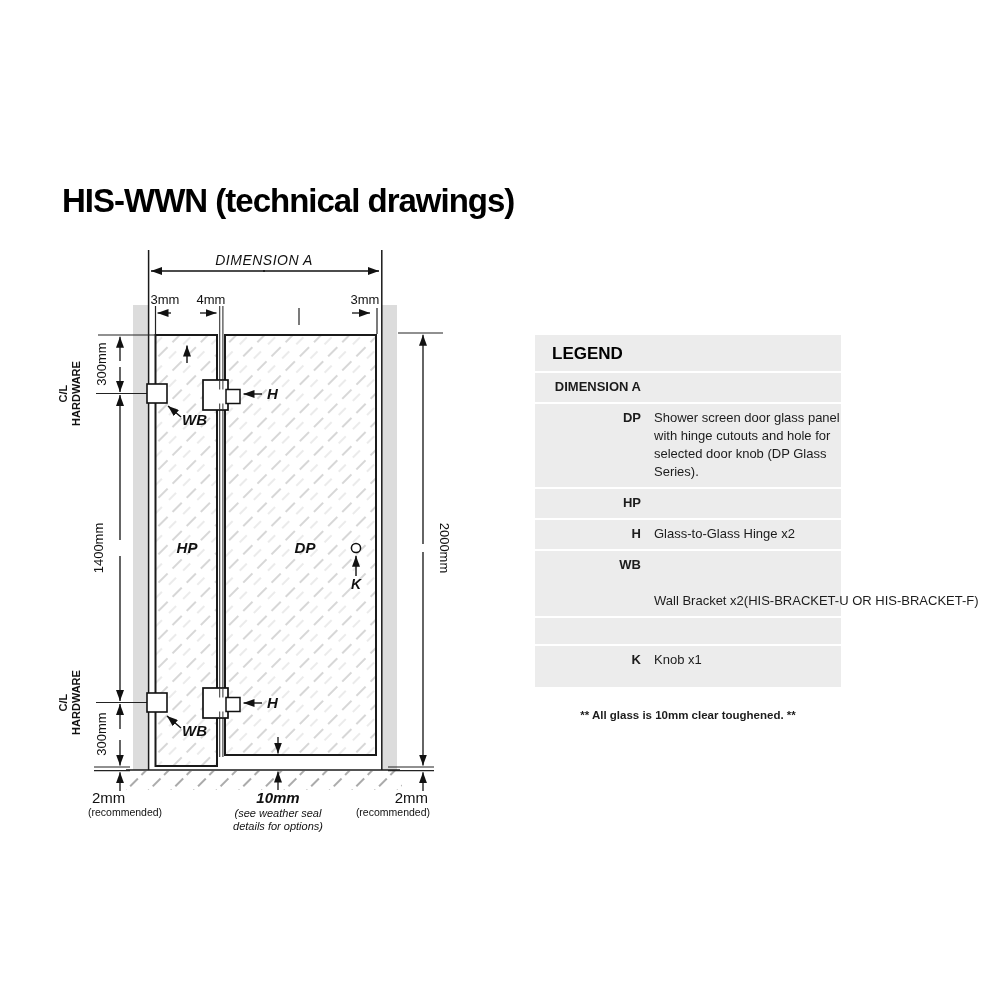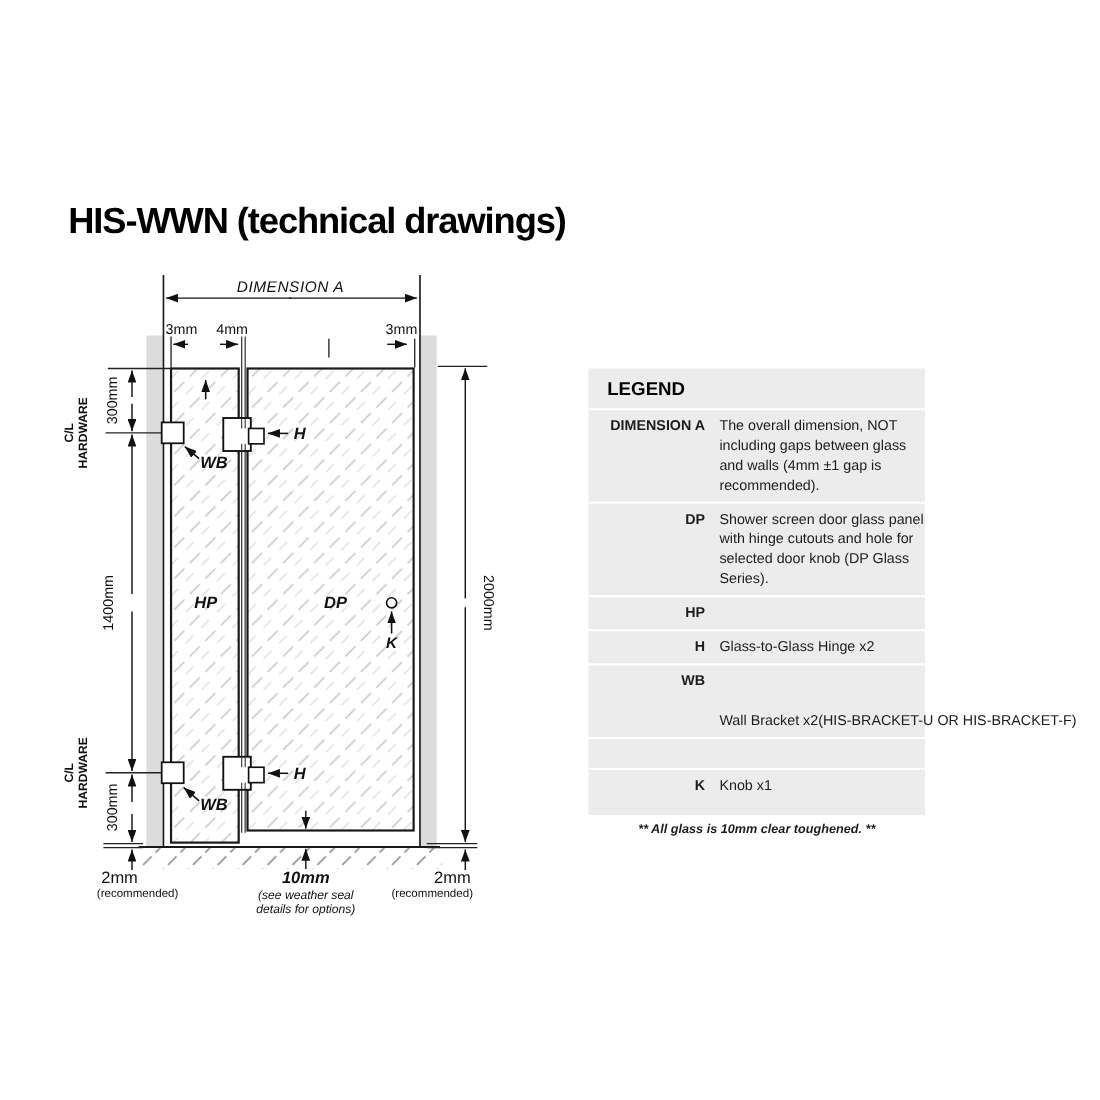--- a/index.html
+++ b/index.html
@@ -20,22 +20,22 @@
   .it15{font-size:15px;font-style:italic;font-weight:600;}
   .legend{position:absolute;left:535px;top:335px;width:306px;background:#ececec;
           padding-bottom:12px;}
   .legend-title{font-size:17px;font-weight:700;color:#000;padding:9px 0 7px 17px;}
   .lrow{display:flex;border-top:2px solid #ffffff;padding:5px 0 6px 0;}
   .lrow.empty{height:15px;}
   .term{flex:none;width:106px;text-align:right;padding-right:13px;font-weight:700;
         font-size:13px;line-height:18px;color:#1c1c1c;}
   .desc{width:190px;font-size:13px;line-height:18px;color:#1c1c1c;}
   .desc.nowrap{white-space:nowrap;width:auto;overflow:visible;margin-top:36px;}
-  .legend-note{position:absolute;left:535px;top:748px;width:306px;text-align:center;
-               font-style:italic;font-weight:600;font-size:11.5px;color:#1c1c1c;}
+  .legend-note{position:absolute;left:535px;top:709px;width:306px;text-align:center;
+               font-weight:600;font-size:11.5px;color:#1c1c1c;}
 </style>
 </head>
 <body>
 
 <div class="page">
 
   <h1 class="title">HIS-WWN (technical drawings)</h1>
 
   <svg class="drawing" width="420" height="610" viewBox="50 240 420 610">
     <defs>
@@ -178,21 +178,20 @@
     <text x="278" y="817" text-anchor="middle" class="itn">(see weather seal</text>
     <text x="278" y="830" text-anchor="middle" class="itn">details for options)</text>
     <text x="428" y="803" text-anchor="end" class="big15">2mm</text>
     <text x="430" y="815.5" text-anchor="end" class="sm">(recommended)</text>
   </svg>
 
   <div class="legend">
     <div class="legend-title">LEGEND</div>
     <div class="lrow">
       <div class="term">DIMENSION A</div>
-      <div class="desc">The overall dimension, NOT including gaps between glass and walls (4mm ±1 gap is recommended).</div>
     </div>
     <div class="lrow">
       <div class="term">DP</div>
       <div class="desc">Shower screen door glass panel with hinge cutouts and hole for selected door knob (DP Glass Series).</div>
     </div>
     <div class="lrow">
       <div class="term">HP</div>
     </div>
     <div class="lrow">
       <div class="term">H</div>

